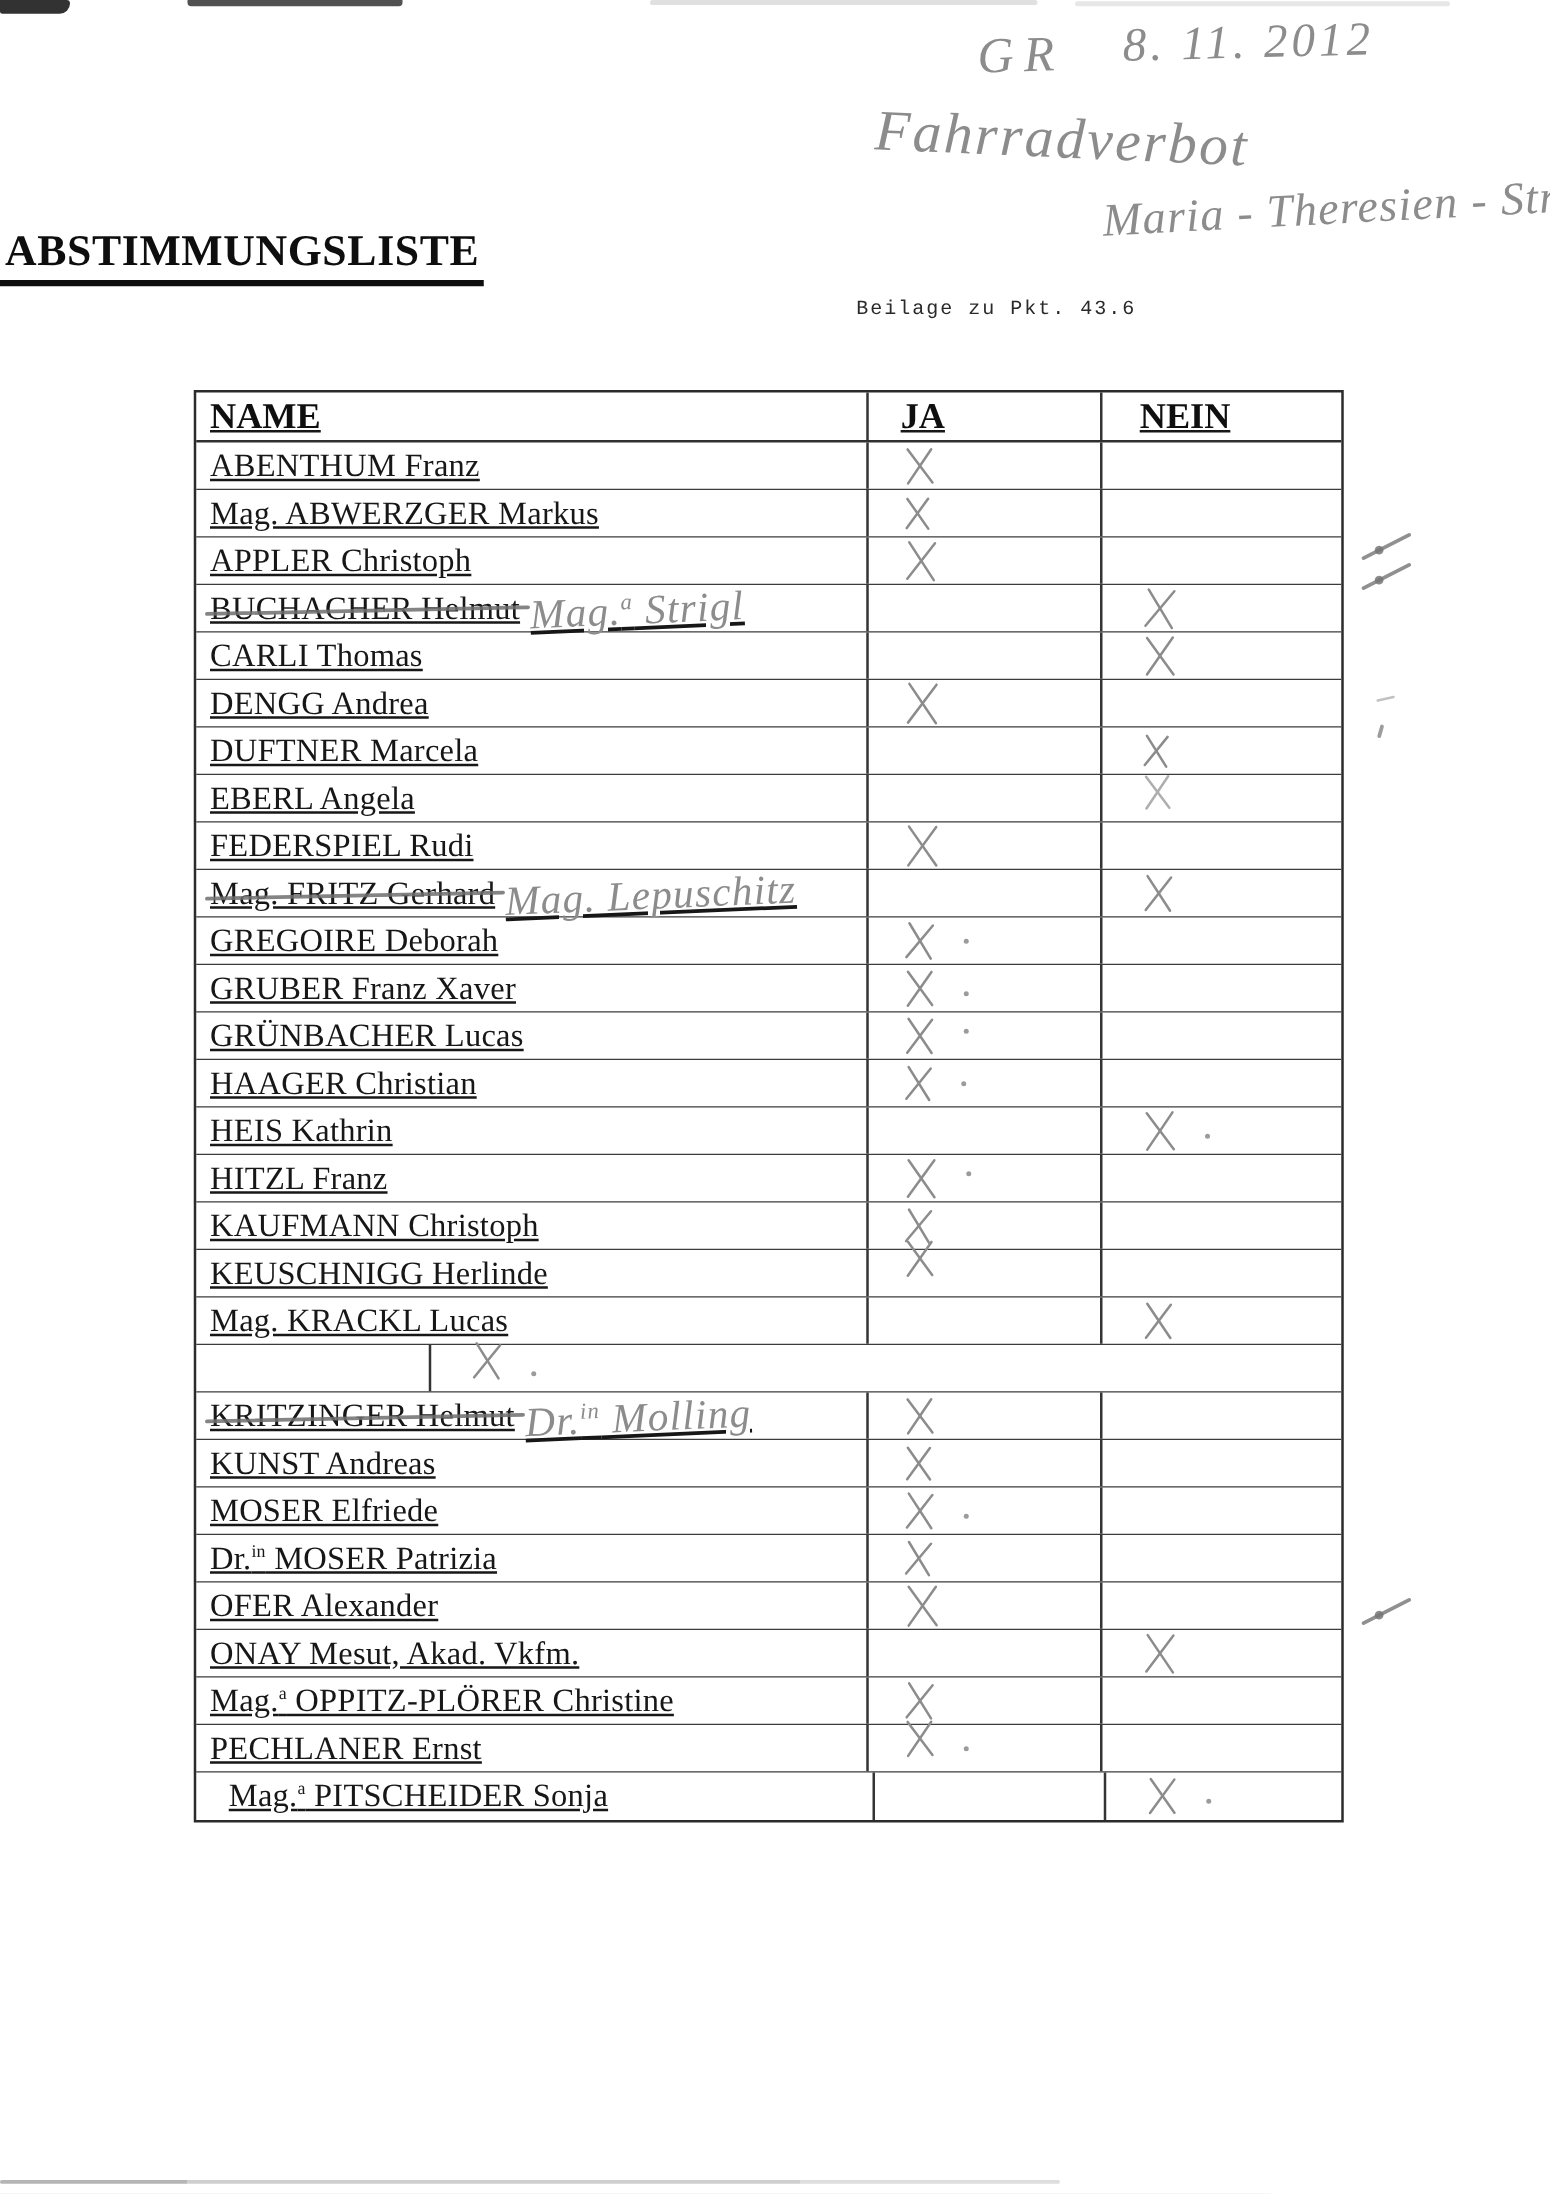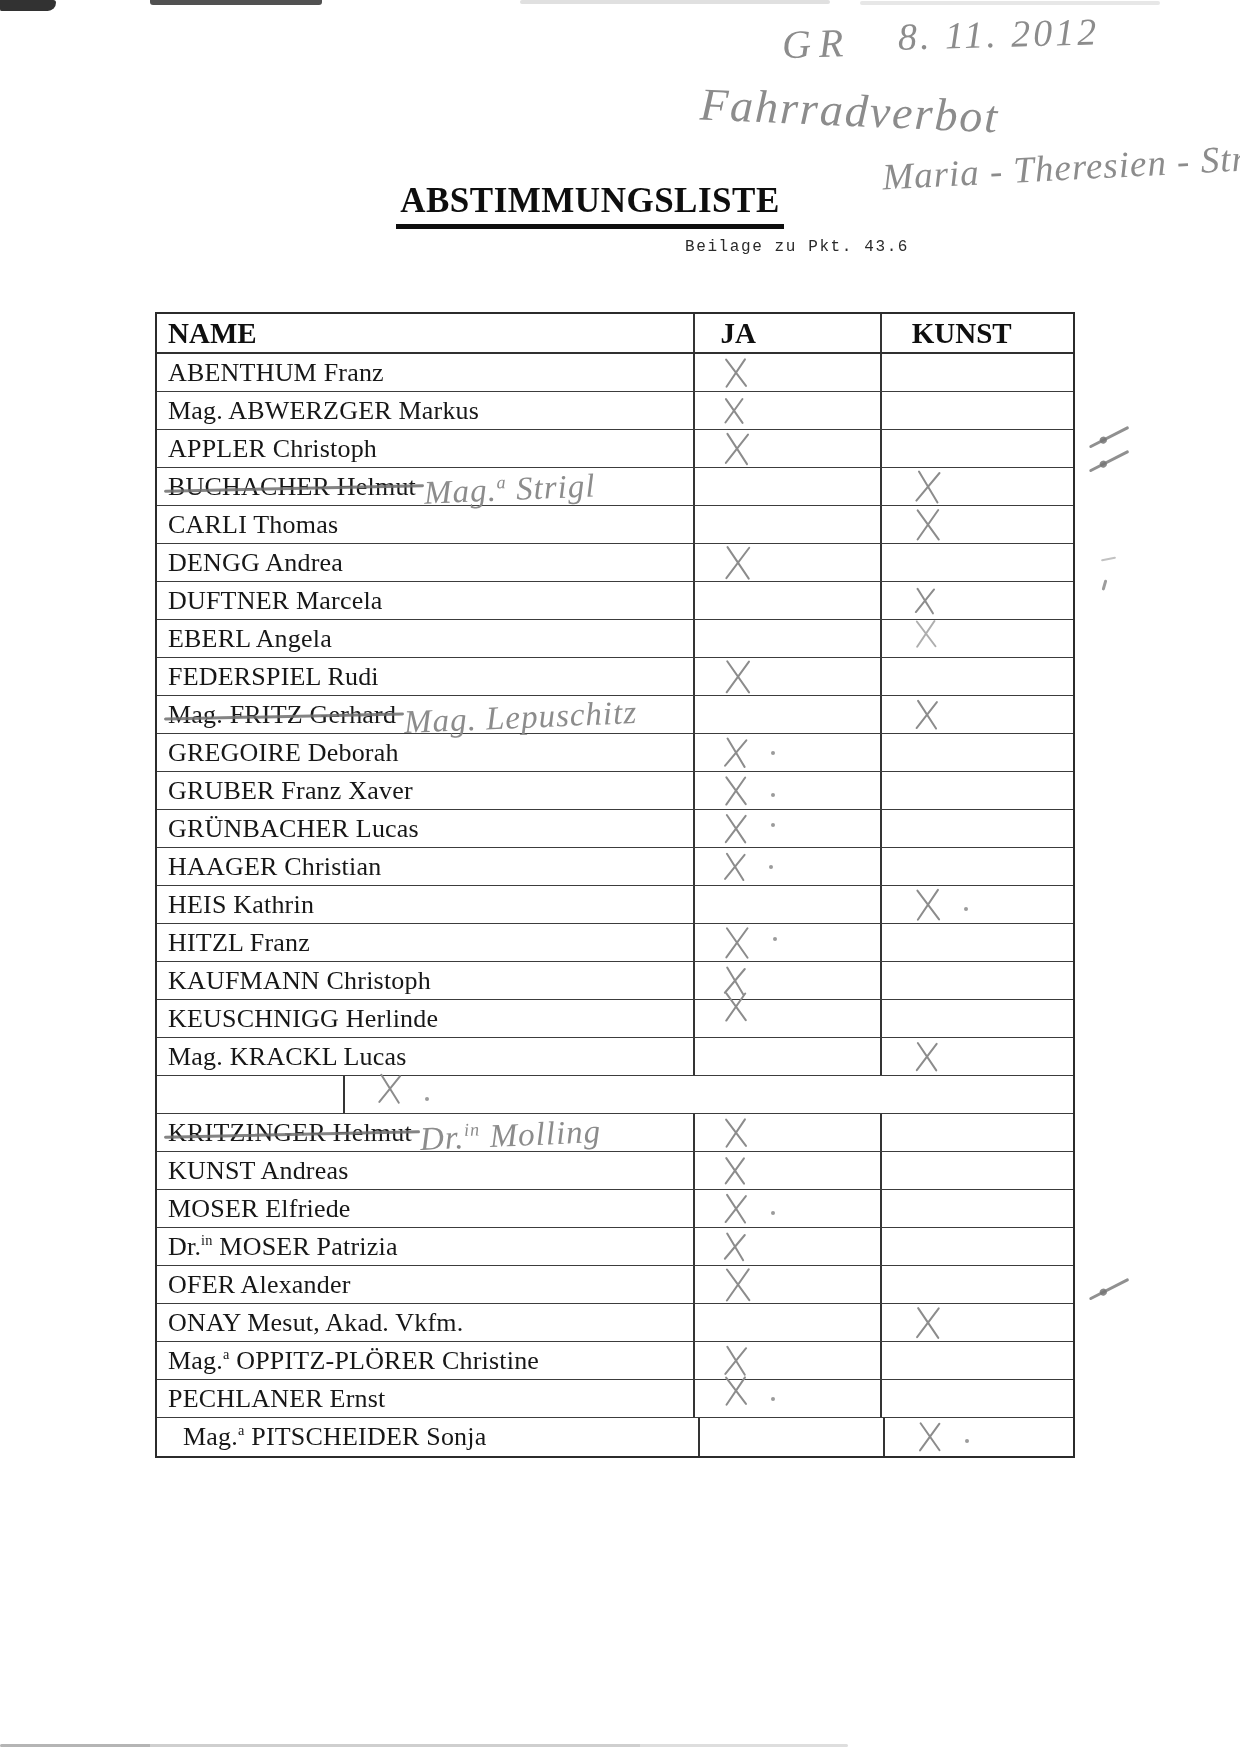--- a/index.html
+++ b/index.html
@@ -22,34 +22,34 @@
   .hw{
     position:absolute;color:var(--pencil);
     font-family:"Liberation Serif","DejaVu Serif",serif;font-style:italic;
     white-space:nowrap;
   }
   .annot-gr{left:782px;top:20px;font-size:40px;letter-spacing:8px;transform:rotate(-2deg);}
   .annot-date{left:898px;top:12px;font-size:38px;letter-spacing:3px;transform:rotate(-1.5deg);}
   .annot-line2{left:700px;top:84px;font-size:46px;letter-spacing:2px;transform:rotate(2.5deg);}
   .annot-line3{left:882px;top:146px;font-size:37px;letter-spacing:1px;transform:rotate(-3deg);}
   
-  .title-wrap{position:absolute;left:0;top:181px;width:1180px;text-align:center;}
+  .title-wrap{position:absolute;left:0;top:181px;width:1180px;text-align:left;}
   .title{
     display:inline-block;font-weight:bold;font-size:35px;letter-spacing:.5px;color:#0e0e0e;
     border-bottom:5px solid #0e0e0e;padding:0 4px 3px 4px;
   }
   .subtitle{
     position:absolute;left:685px;top:238px;
     font-family:"Liberation Mono","DejaVu Sans Mono",monospace;
     font-size:16px;letter-spacing:1.6px;color:#2a2a2a;white-space:nowrap;
   }
   
   .vtable{
     position:absolute;left:155px;top:312px;width:920px;
-    border:2.5px solid #2b2b2b;box-sizing:border-box;background:transparent;
+    border:2.5px solid #2b2b2b;box-sizing:border-box;background:transparent;text-decoration:underline;
   }
   .trow{display:flex;height:38px;position:relative;box-sizing:border-box;}
   .thead{height:40px;border-bottom:2px solid #303030;font-weight:bold;font-size:29px;color:#0f0f0f;}
   #rows .trow{border-bottom:1.7px solid #3c3c3c;}
   #rows .trow:last-child{border-bottom:none;margin-left:15px;}
   .c-name,.c-ja,.c-nein{box-sizing:border-box;display:flex;align-items:center;overflow:visible;}
   .c-name{width:540px;padding-left:11px;border-right:2px solid #343434;}
   .c-ja{width:188px;padding-left:26px;border-right:2px solid #343434;}
   .c-nein{width:192px;padding-left:30px;}
   #rows .c-name{font-size:26px;letter-spacing:.2px;}
@@ -120,21 +120,21 @@
 
   <div class="title-wrap">
     <span class="title">ABSTIMMUNGSLISTE</span>
   </div>
   <div class="subtitle">Beilage zu Pkt. 43.6</div>
 
   <div class="vtable">
     <div class="trow thead">
       <div class="c-name">NAME</div>
       <div class="c-ja">JA</div>
-      <div class="c-nein">KUNST</div>
+      <div class="c-nein">NEIN</div>
     </div>
     <div id="rows">
         <div class="trow">
           <div class="c-name">
             <span class="name-text">ABENTHUM Franz</span>
           </div>
           <div class="c-ja">
             <span class="xmark" style="--sz: 30px; --dy: 0px; --rot: -3deg;"></span>
           </div>
           <div class="c-nein"></div>

